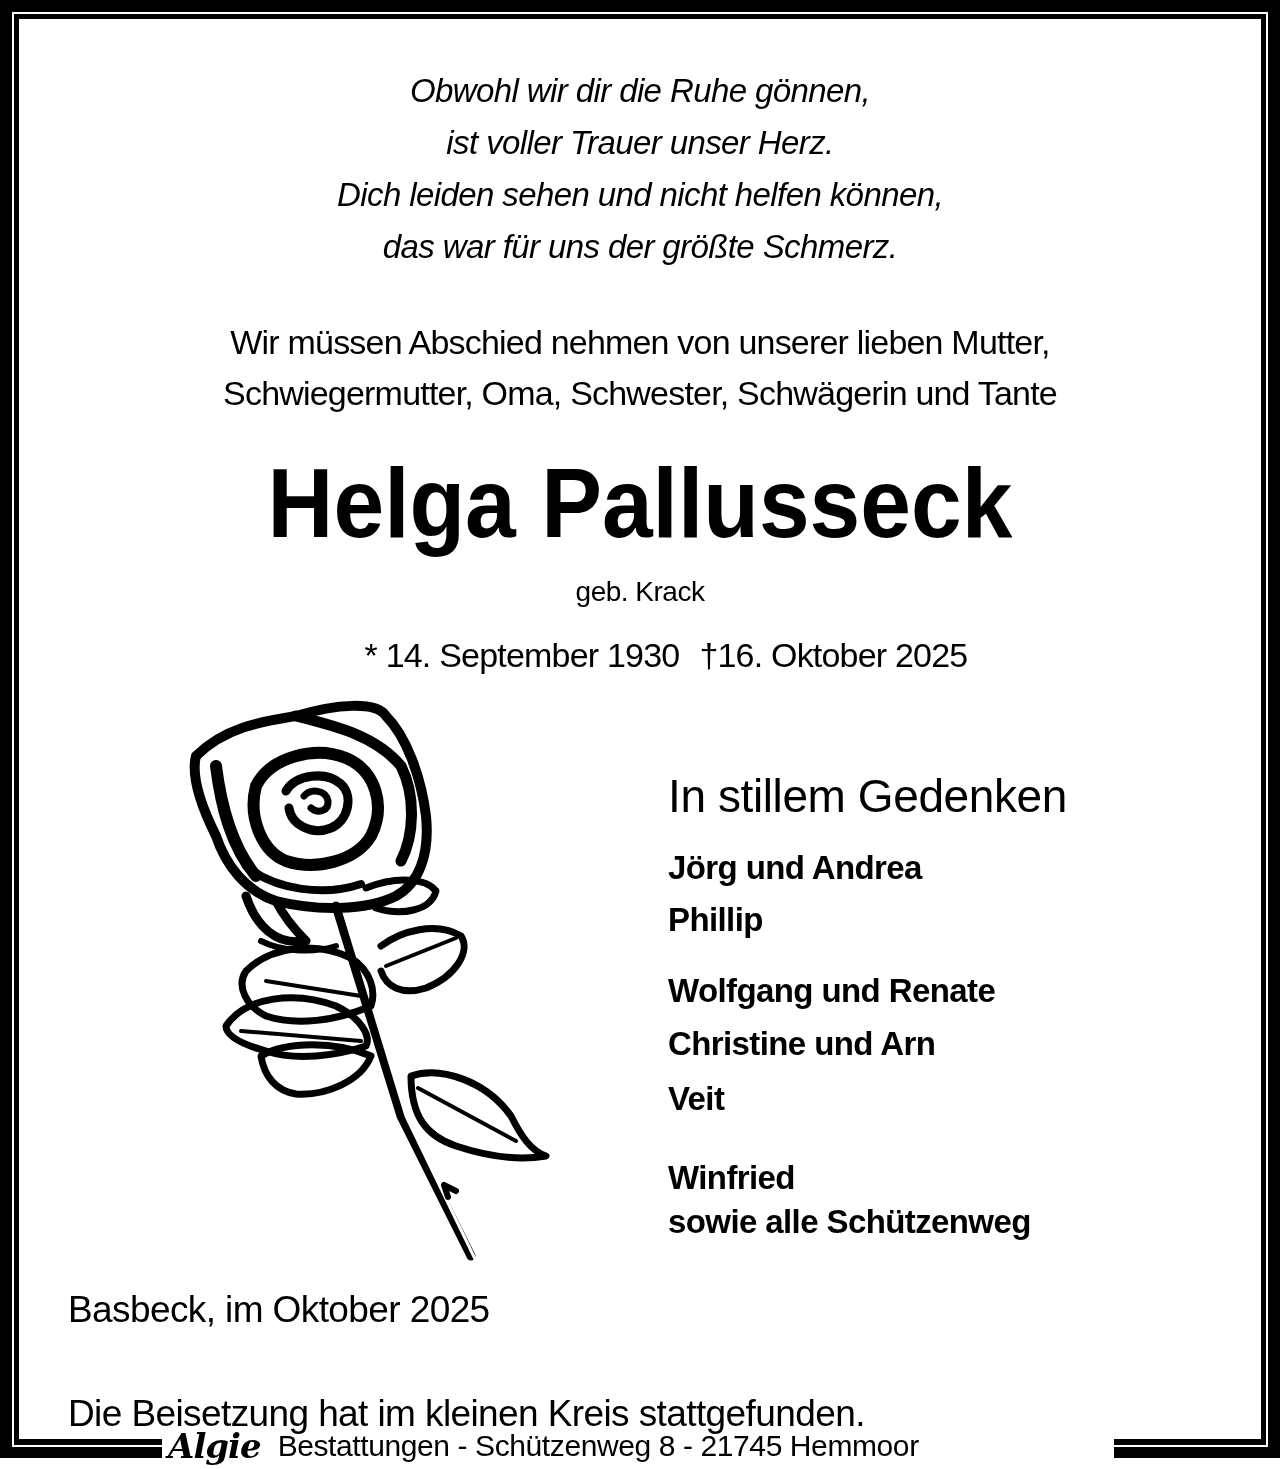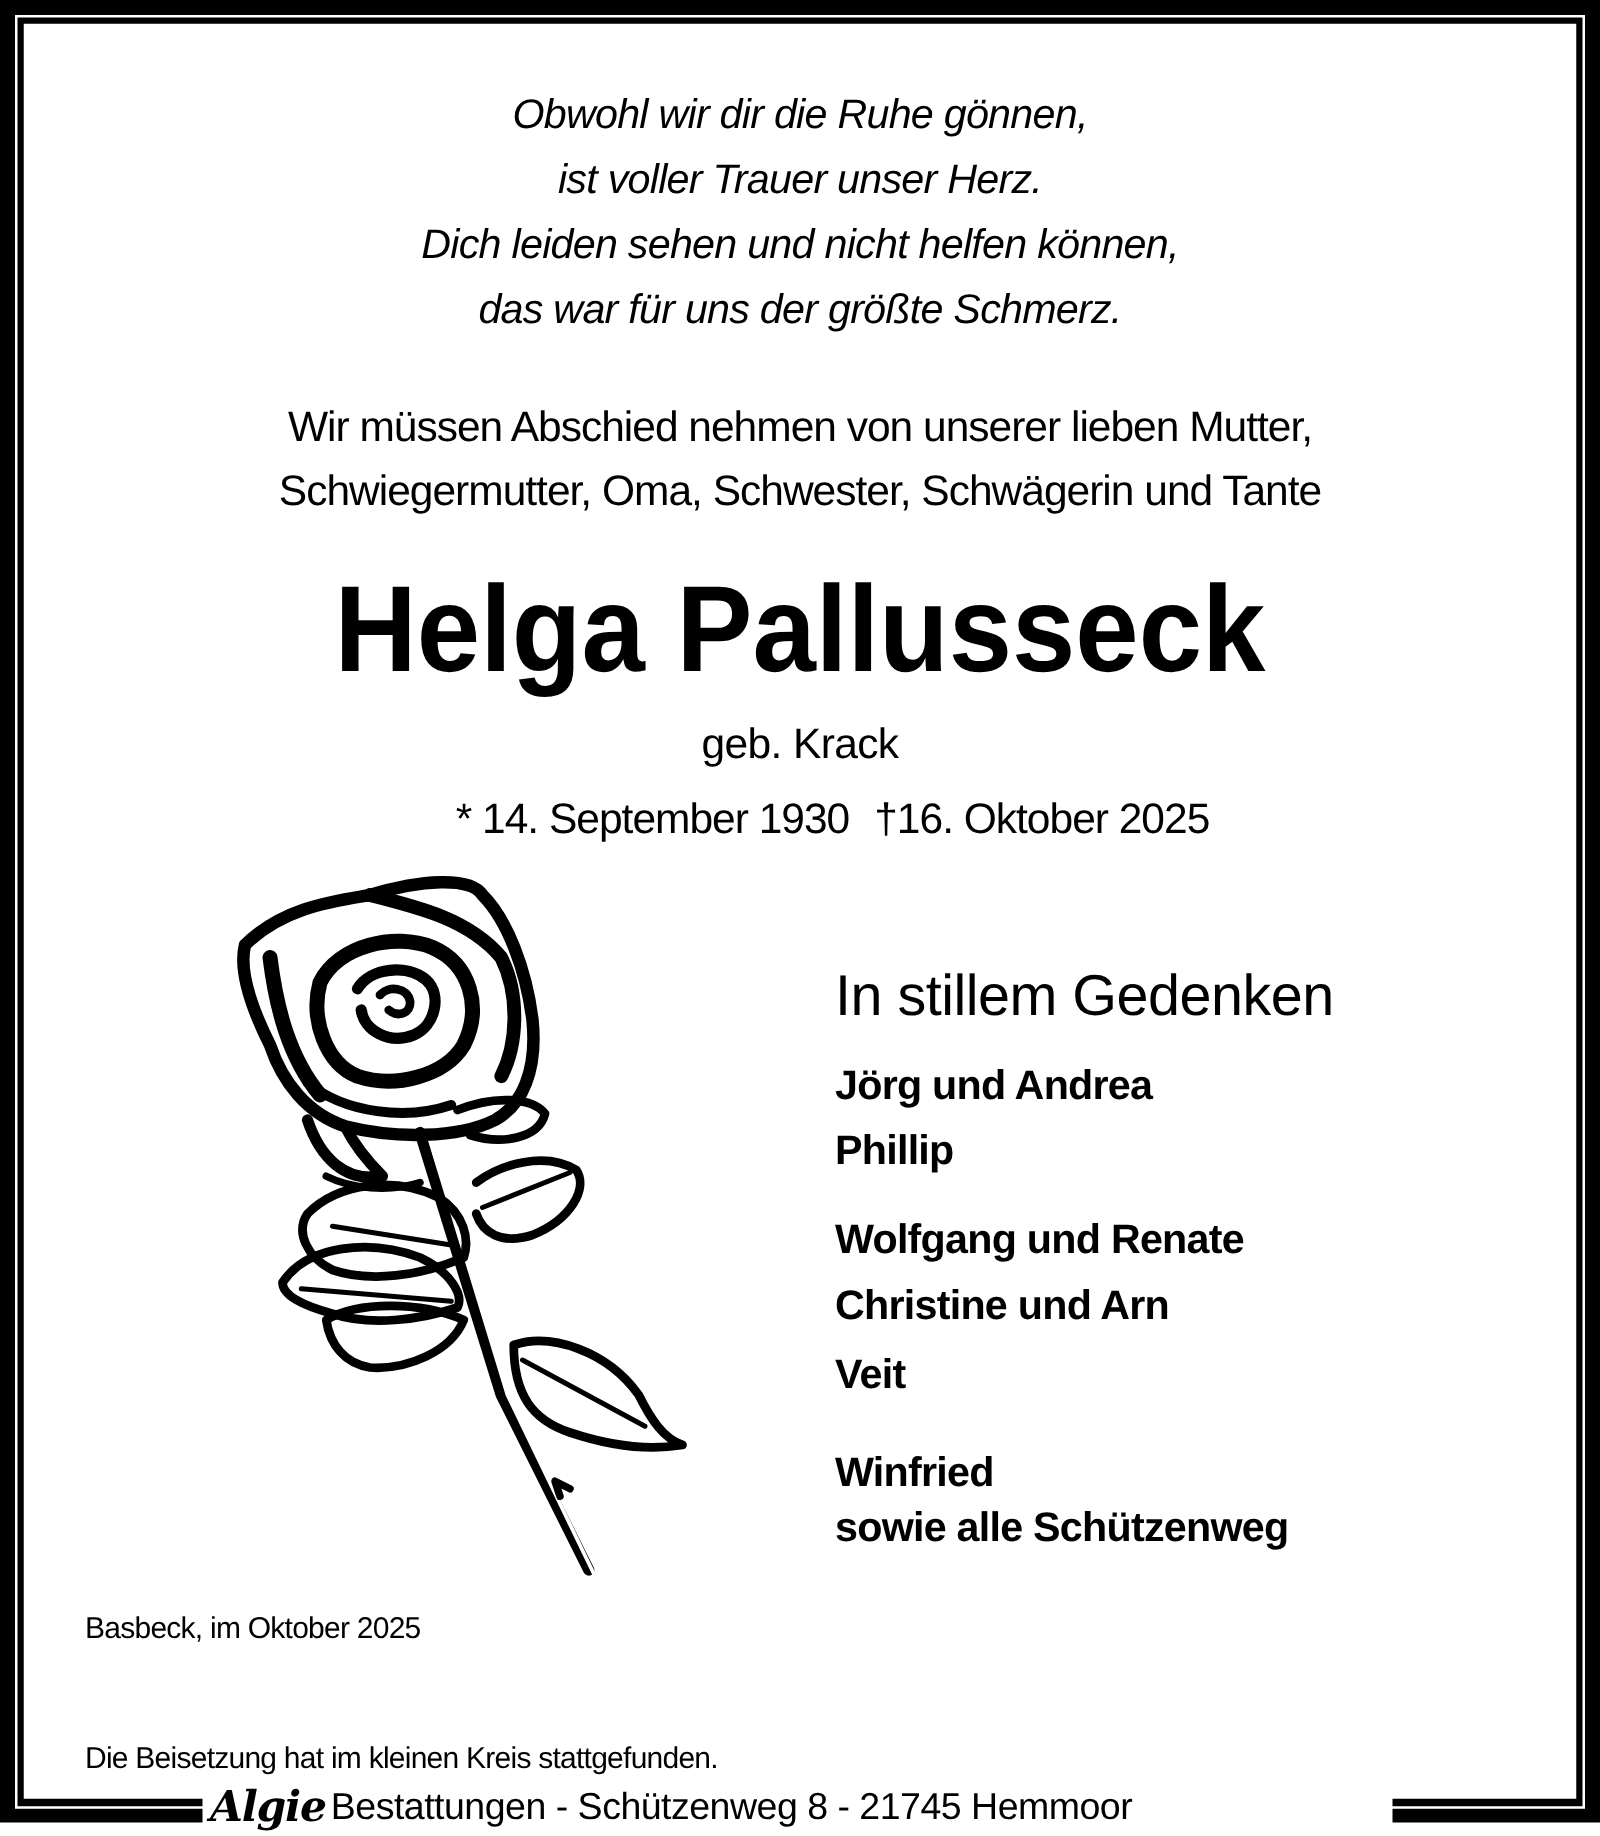--- a/index.html
+++ b/index.html
@@ -18,34 +18,34 @@
   .footer-gap { position: absolute; left: 162px; top: 1426px; width: 952px; height: 43px;
                 background: #fff; }
 
   .txt { position: absolute; white-space: nowrap; line-height: 1; }
   .center { left: 0; width: 1280px; text-align: center; }
 
   .poem { font-style: italic; font-size: 33px; letter-spacing: -0.6px; }
   .intro { font-size: 34px; letter-spacing: -0.8px; }
   .name { font-weight: bold; font-size: 98px; letter-spacing: 0px;
           transform: scaleX(0.93); transform-origin: 640px 0; }
-  .maiden { font-size: 34px; letter-spacing: -0.5px; }
+  .maiden { font-size: 28px; letter-spacing: -0.5px; }
   .dates { font-size: 34px; letter-spacing: -0.8px; padding-left: 26px; }
   .dates .sep { display: inline-block; width: 20px; }
 
   .right-col { position: absolute; left: 668px; }
   .gedenken { font-size: 46px; letter-spacing: -0.4px; }
   .mourner { font-weight: bold; font-size: 33px; letter-spacing: -0.6px; }
 
-  .left-text { left: 68px; font-size: 24px; letter-spacing: -0.6px; }
+  .left-text { left: 68px; font-size: 37px; letter-spacing: -0.6px; }
 
   .footer { position: absolute; left: 168px; top: 1428px; height: 36px;
             display: flex; align-items: center; white-space: nowrap; }
   .logo { font-family: "DejaVu Serif", serif; font-style: italic; font-weight: bold;
-          font-size: 34px; letter-spacing: -1px; margin-right: 4px; }
+          font-size: 34px; letter-spacing: -1px; margin-right: 17px; }
   .footer-text { font-size: 30px; letter-spacing: -0.4px; }
 
   .rose { position: absolute; left: 186px; top: 696px; width: 370px; height: 576px; }
 </style>
 </head>
 <body>
 
 <div class="frame-outer"></div>
 <div class="frame-gap"></div>
 <div class="frame-inner"></div>

